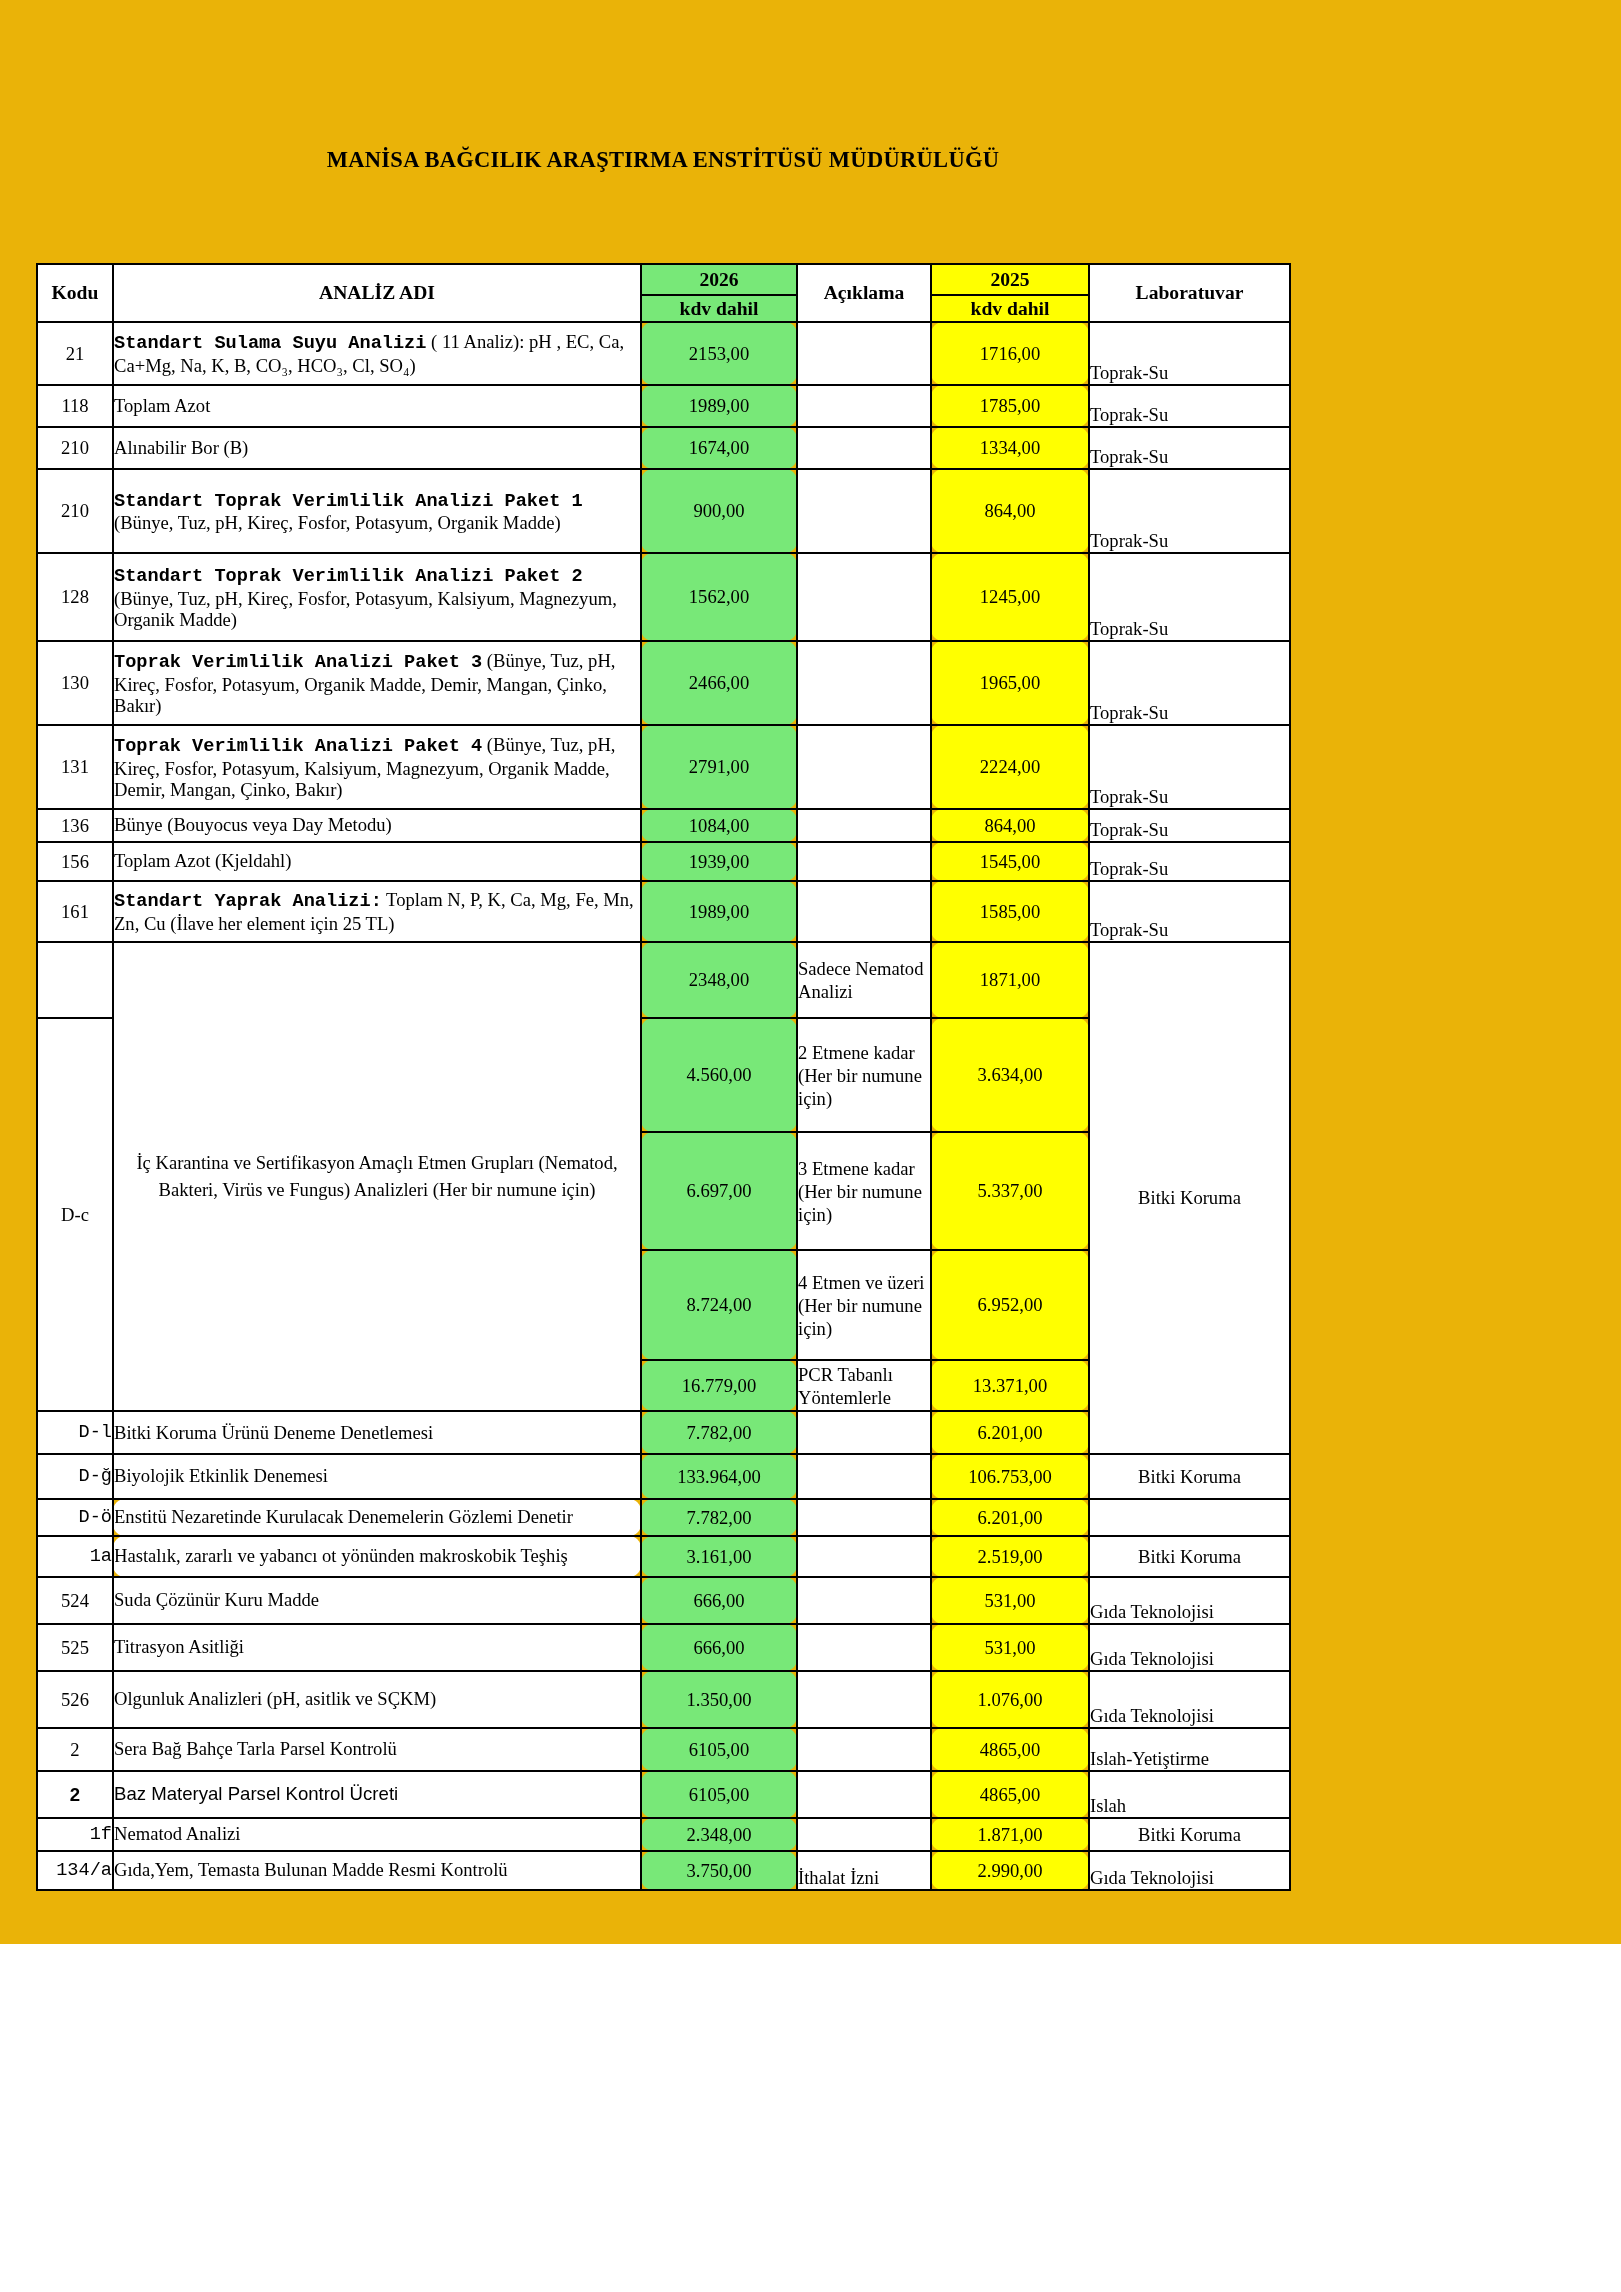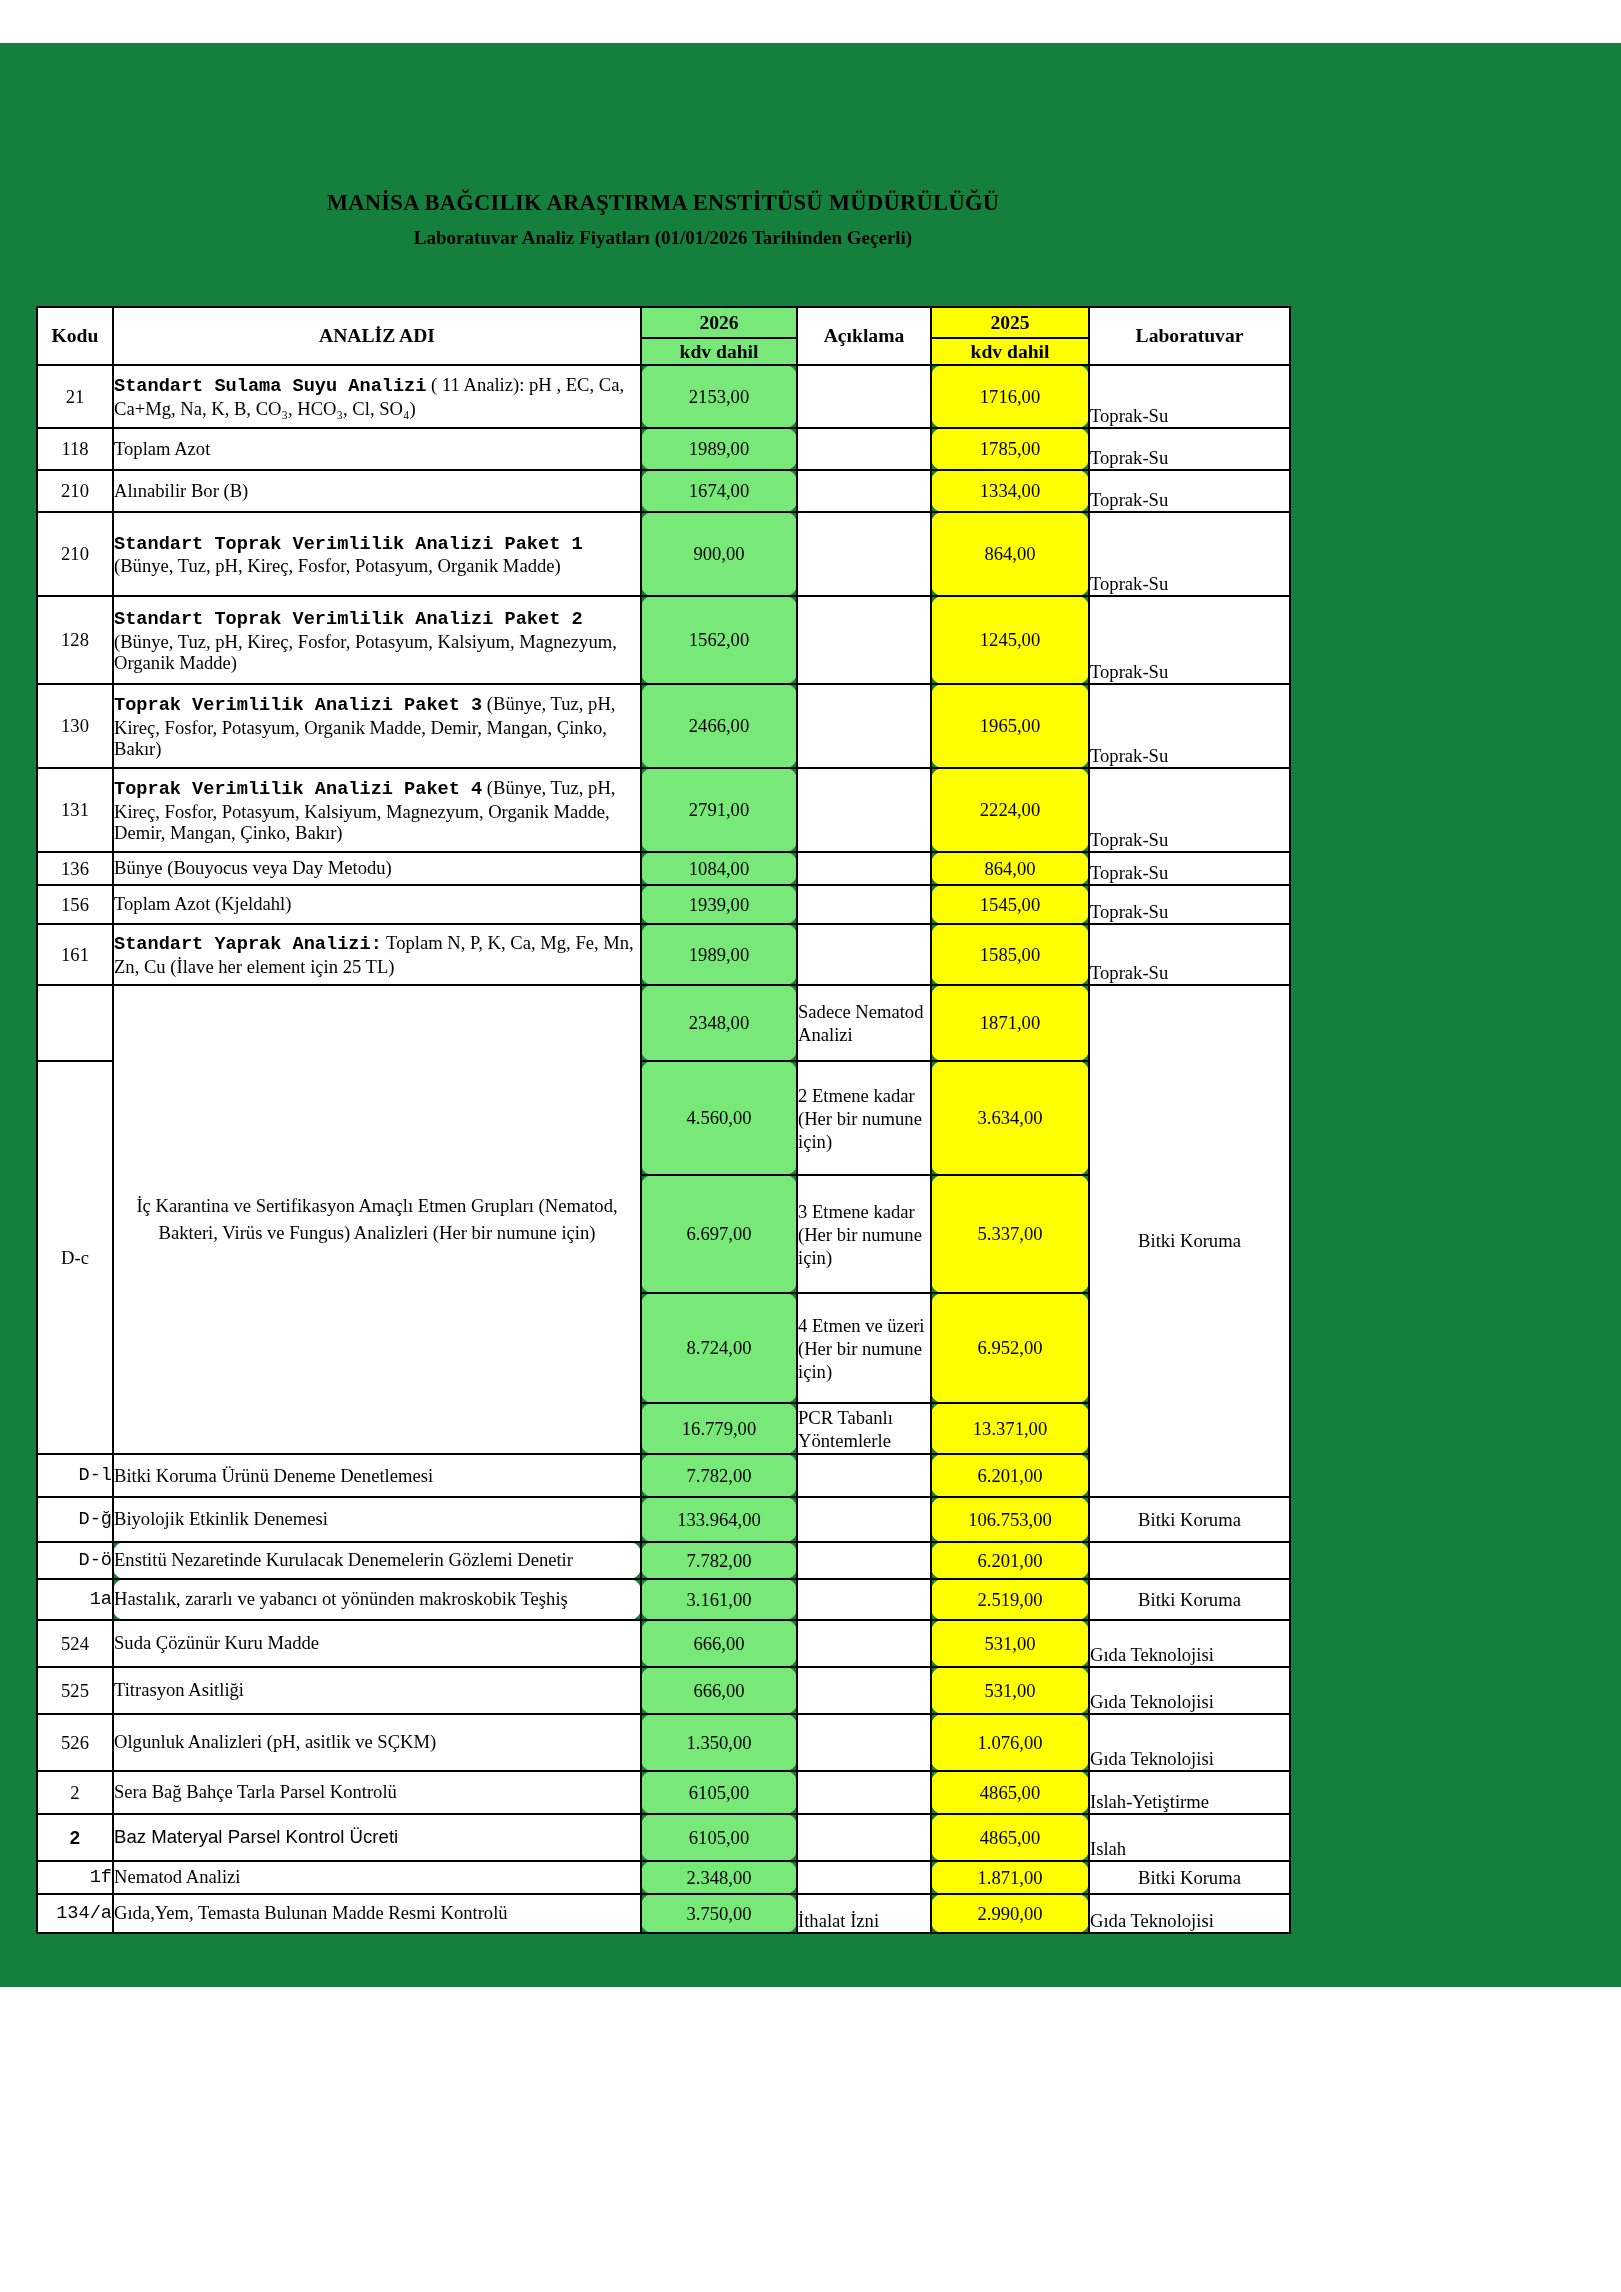--- a/index.html
+++ b/index.html
@@ -1,18 +1,18 @@
 <!DOCTYPE html>
 <html><head>
 <meta charset="utf-8">
 <style>
   html,body { margin:0; padding:0; background:#ffffff; }
   .page {
-    position:relative; width:1621px; height:1944px; background:#15803d;
-    font-family:"Liberation Serif", serif; color:#000;margin-top:43px;
+    position:relative; width:1621px; height:1944px; background:#eab308;
+    font-family:"Liberation Serif", serif; color:#000;
   }
   .doc-title {
     position:absolute; left:36px; top:147px; width:1254px;
     text-align:center; font-weight:bold; font-size:22.5px; letter-spacing:0.3px;
   }
   .doc-subtitle {
     position:absolute; left:36px; top:184px; width:1254px;
     text-align:center; font-weight:bold; font-size:19px;
   }
   table.price {
@@ -40,21 +40,20 @@
   .b     { font-weight:bold;font-family:Liberation Mono, monospace; }
   .sans  { font-family:"Liberation Sans", sans-serif; font-size:17.6px; }
   .nowrap { white-space:nowrap;border-radius:12px; }
 </style>
 </head>
 <body>
 
 <div class="page">
 
   <div class="doc-title">MANİSA BAĞCILIK ARAŞTIRMA ENSTİTÜSÜ MÜDÜRÜLÜĞÜ</div>
-  <div class="doc-subtitle">Laboratuvar Analiz Fiyatları (01/01/2026 Tarihinden Geçerli)</div>
 
   <table class="price">
     <colgroup>
       <col style="width:76px">
         <col style="width:528px">
         <col style="width:156px">
       <col style="width:134px">
         <col style="width:158px">
         <col style="width:201px">
     </colgroup>

